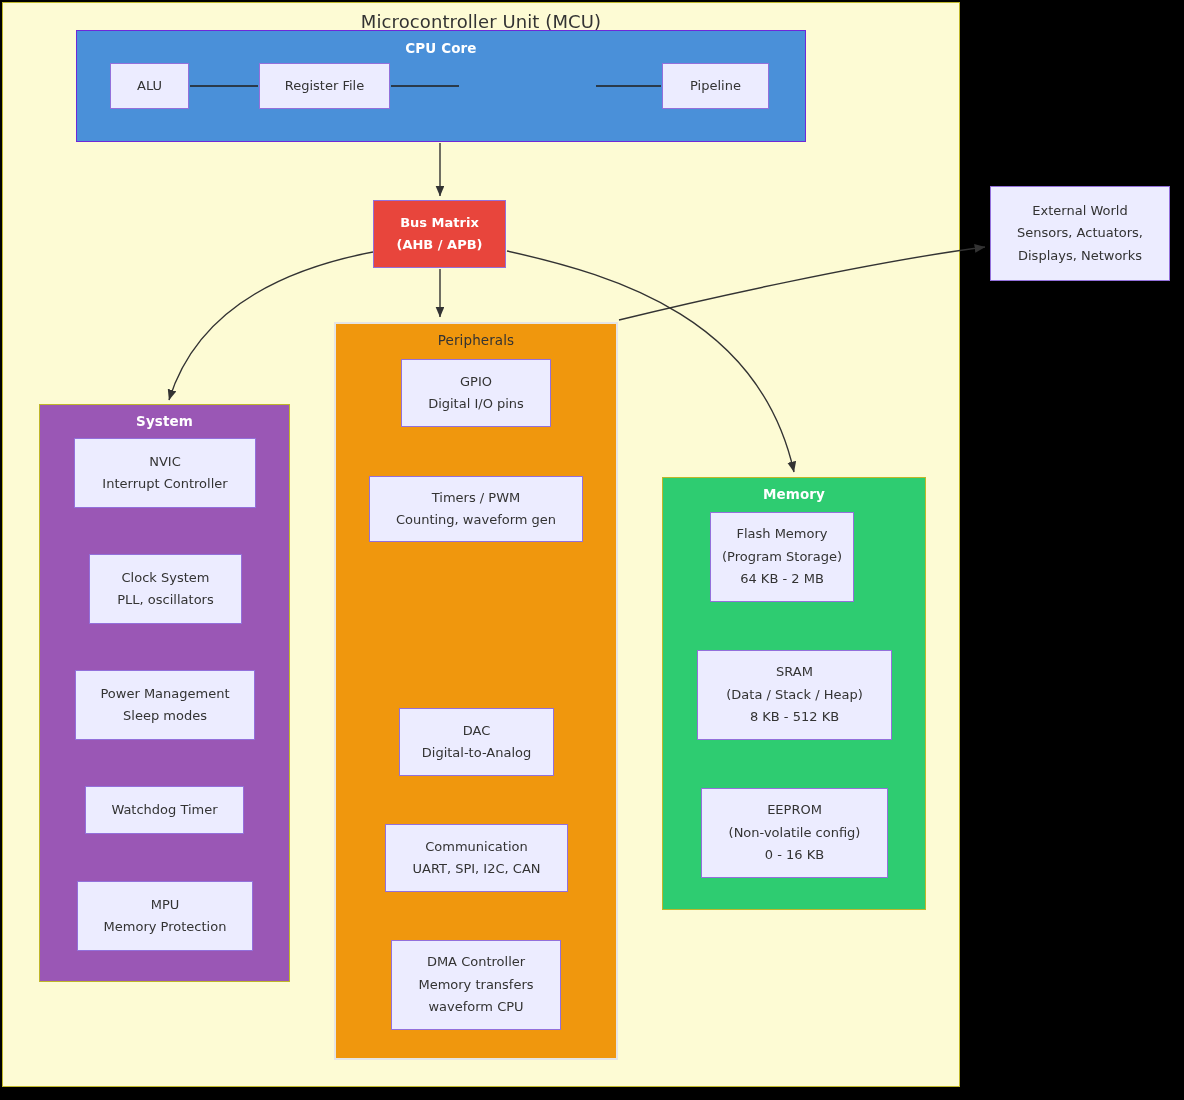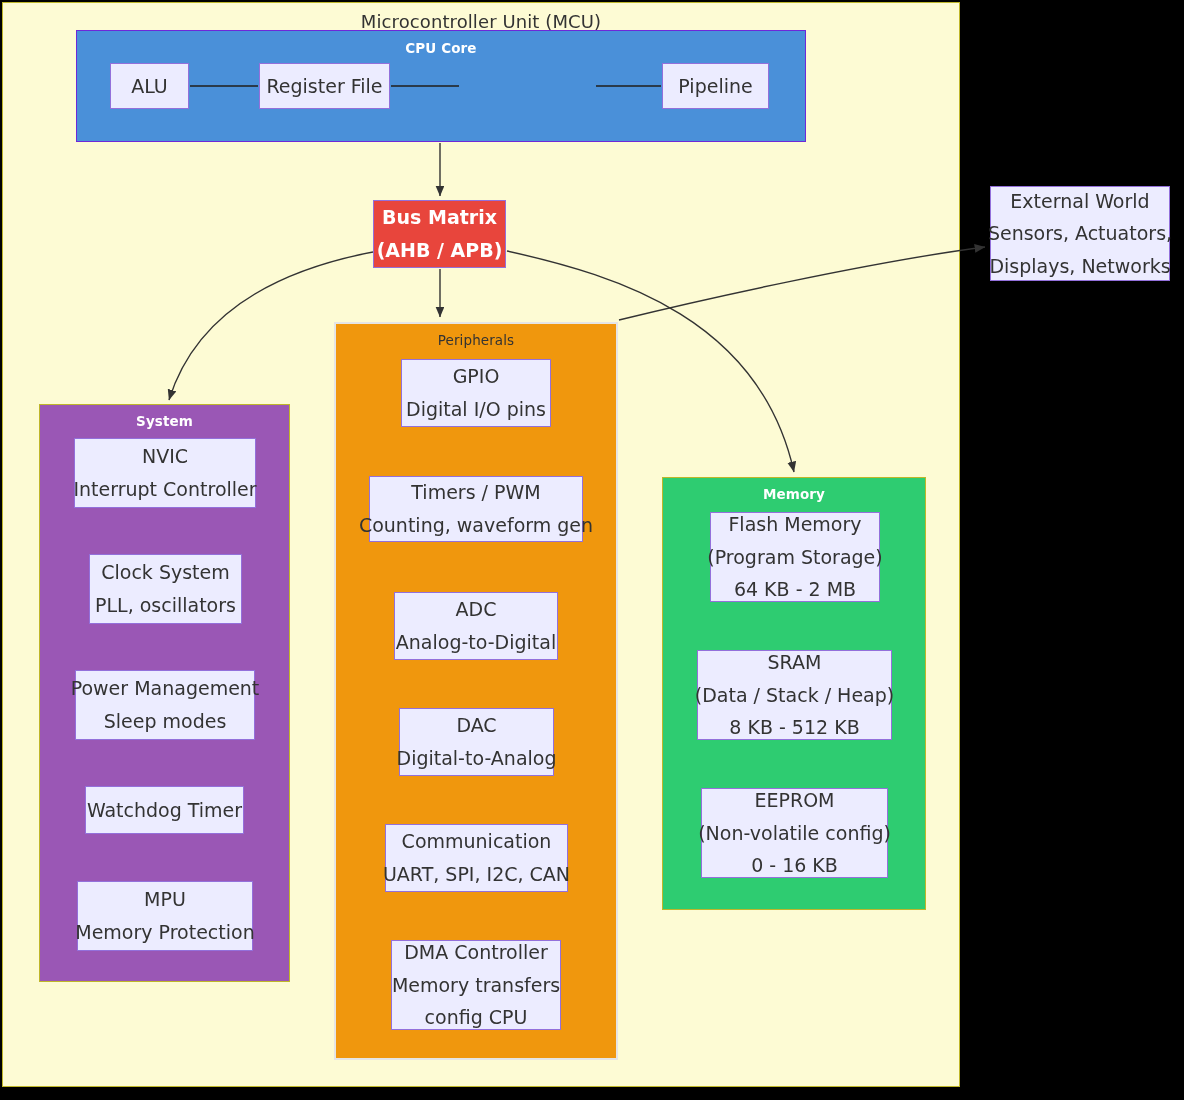--- a/index.html
+++ b/index.html
@@ -77,21 +77,21 @@
   .node {
     position: absolute;
     box-sizing: border-box;
     background: #ececff;
     border: 1px solid #9370db;
     display: flex;
     flex-direction: column;
     align-items: center;
     justify-content: center;
     color: #333333;
-    font-size: 19px;
+    font-size: 13px;
     line-height: 1.72;
     text-align: center;
     white-space: nowrap;
   }
   .node-red {
     background: #e8453c;
     border: 1px solid #9370db;
     color: #ffffff;
     font-weight: bold;
   }
@@ -176,42 +176,38 @@
     <div class="grp-title per-title title-dark">Peripherals</div>
   </div>
   <div class="node" style="left:401px; top:359px; width:150px; height:68px;">
     <span class="node-line">GPIO</span>
     <span class="node-line">Digital I/O pins</span>
   </div>
   <div class="node" style="left:369px; top:476px; width:214px; height:66px;">
     <span class="node-line">Timers / PWM</span>
     <span class="node-line">Counting, waveform gen</span>
   </div>
-  <div class="node" style="left:394px; top:592px; width:164px; height:68px;">
-    <span class="node-line">ADC</span>
-    <span class="node-line">Analog-to-Digital</span>
-  </div>
   <div class="node" style="left:399px; top:708px; width:155px; height:68px;">
     <span class="node-line">DAC</span>
     <span class="node-line">Digital-to-Analog</span>
   </div>
   <div class="node" style="left:385px; top:824px; width:183px; height:68px;justify-content:center;">
     <span class="node-line">Communication</span>
     <span class="node-line">UART, SPI, I2C, CAN</span>
   </div>
   <div class="node" style="left:391px; top:940px; width:170px; height:90px;">
     <span class="node-line">DMA Controller</span>
     <span class="node-line">Memory transfers</span>
-    <span class="node-line">config CPU</span>
+    <span class="node-line">waveform CPU</span>
   </div>
 
   <div class="container memory-grp">
     <div class="grp-title mem-title title-light">Memory</div>
   </div>
-  <div class="node" style="left:710px; top:512px; width:170px; height:90px;">
+  <div class="node" style="left:710px; top:512px; width:144px; height:90px;">
     <span class="node-line">Flash Memory</span>
     <span class="node-line">(Program Storage)</span>
     <span class="node-line">64 KB - 2 MB</span>
   </div>
   <div class="node" style="left:697px; top:650px; width:195px; height:90px;">
     <span class="node-line">SRAM</span>
     <span class="node-line">(Data / Stack / Heap)</span>
     <span class="node-line">8 KB - 512 KB</span>
   </div>
   <div class="node" style="left:701px; top:788px; width:187px; height:90px;">

